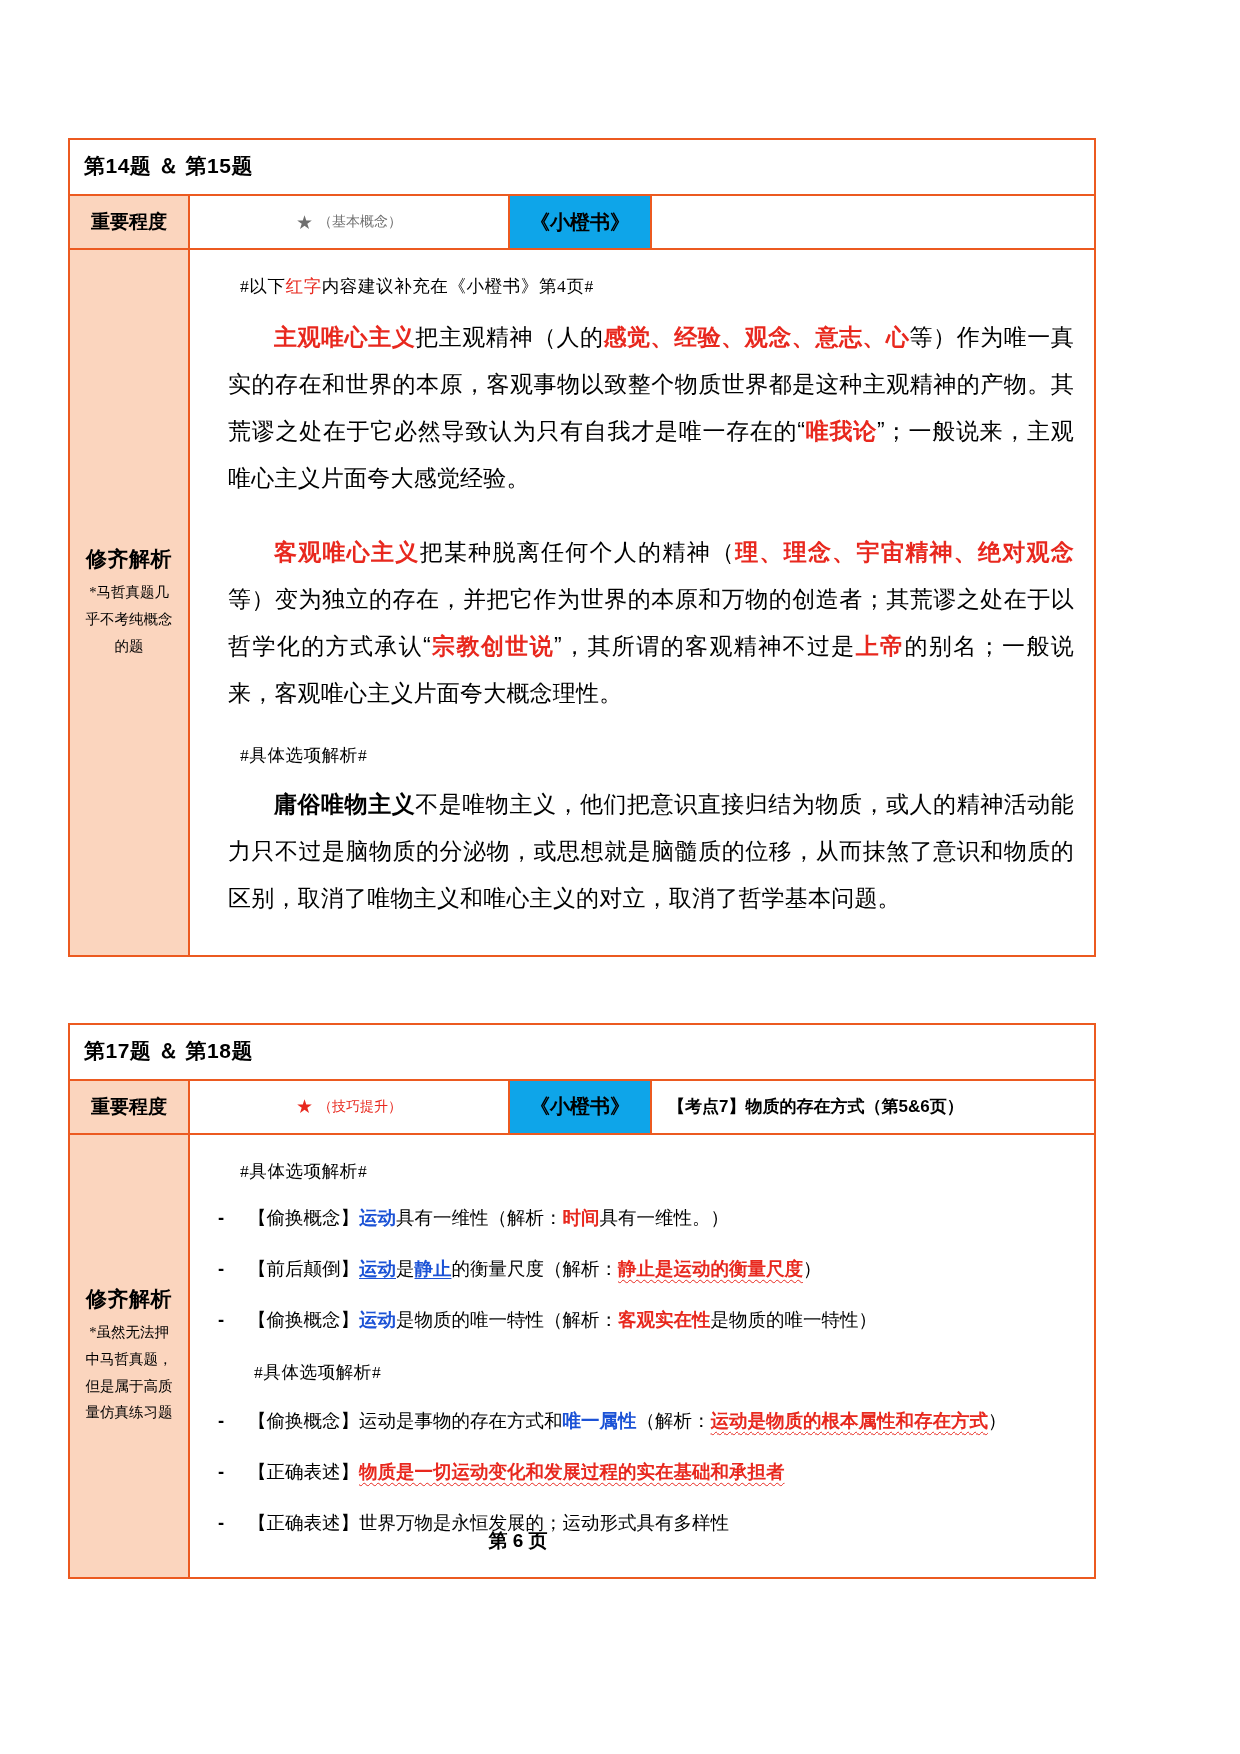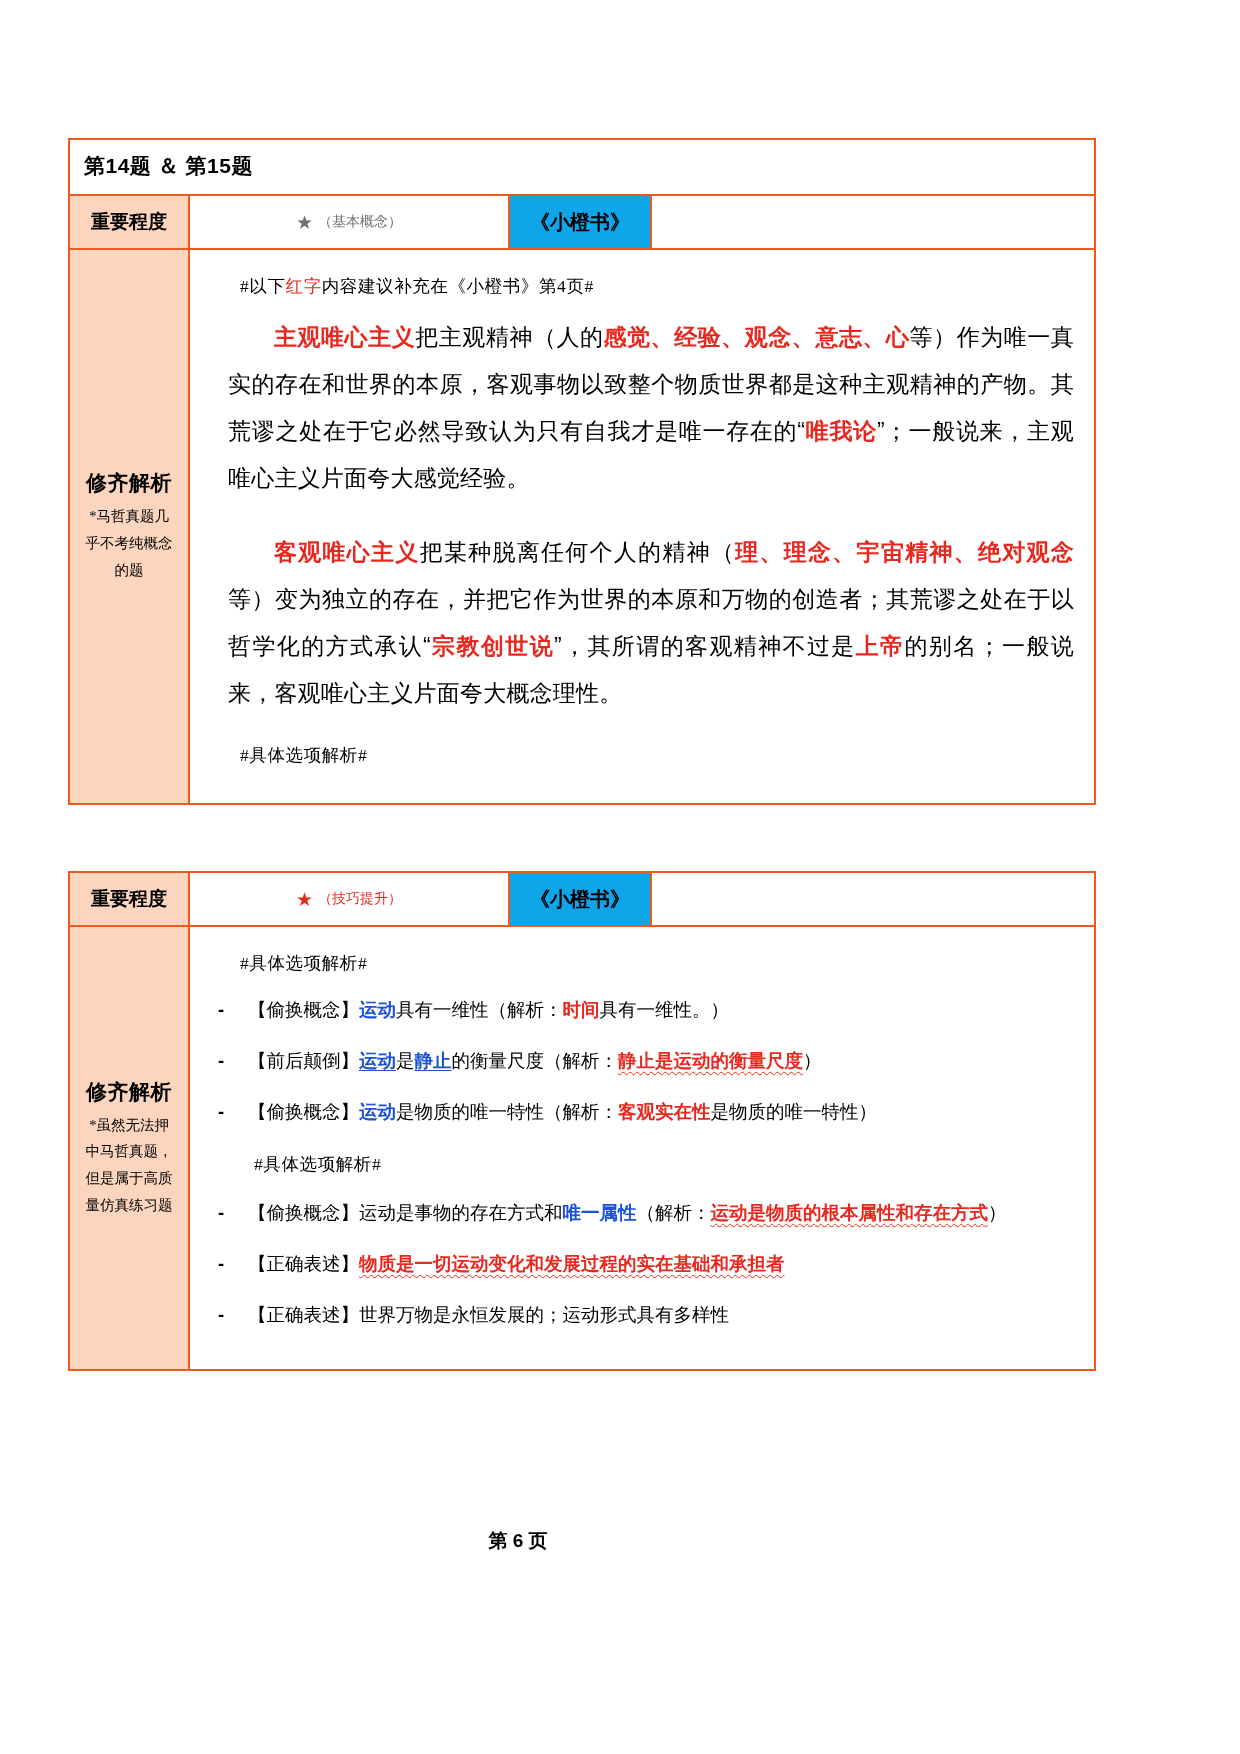--- a/index.html
+++ b/index.html
@@ -226,36 +226,41 @@
     <div class="body-row">
       <div class="cell-side">
         <div class="side-title">修齐解析</div>
         <div class="side-note">*马哲真题几乎不考纯概念的题</div>
       </div>
       <div class="cell-content">
         <div class="hash-line">#以下<span class="red">红字</span>内容建议补充在《小橙书》第4页#</div>
         <p class="para"><span class="redb">主观唯心主义</span>把主观精神（人的<span class="redb">感觉、经验、观念、意志、心</span>等）作为唯一真实的存在和世界的本原，客观事物以致整个物质世界都是这种主观精神的产物。其荒谬之处在于它必然导致认为只有自我才是唯一存在的“<span class="redb">唯我论</span>”；一般说来，主观唯心主义片面夸大感觉经验。</p>
         <p class="para gap"><span class="redb">客观唯心主义</span>把某种脱离任何个人的精神（<span class="redb">理、理念、宇宙精神、绝对观念</span>等）变为独立的存在，并把它作为世界的本原和万物的创造者；其荒谬之处在于以哲学化的方式承认“<span class="redb">宗教创世说</span>”，其所谓的客观精神不过是<span class="redb">上帝</span>的别名；一般说来，客观唯心主义片面夸大概念理性。</p>
         <div class="hash-line second">#具体选项解析#</div>
+        <p class="para"><span class="b">庸俗唯物主义</span>不是唯物主义，他们把意识直接归结为物质，或人的精神活动能力只不过是脑物质的分泌物，或思想就是脑髓质的位移，从而抹煞了意识和物质的区别，取消了唯物主义和唯心主义的对立，取消了哲学基本问题。</p>
       </div>
     </div>
   </div>
 
   <div class="gap-between"></div>
 
   <div class="card">
 
+    <div class="title-row">
+      <span class="title-text">第17题 ＆ 第18题</span>
+    </div>
 
     <div class="meta-row">
       <div class="cell-importance-label">重要程度</div>
       <div class="cell-stars">
         <span class="star-glyph star-red">★</span>
         <span class="star-note-red">（技巧提升）</span>
       </div>
       <div class="cell-book">《小橙书》</div>
+      <div class="cell-point">【考点7】物质的存在方式（第5&amp;6页）</div>
     </div>
 
     <div class="body-row">
       <div class="cell-side">
         <div class="side-title">修齐解析</div>
         <div class="side-note">*虽然无法押中马哲真题，但是属于高质量仿真练习题</div>
       </div>
       <div class="cell-content">
         <div class="hash-line">#具体选项解析#</div>
         <ul class="opts">

